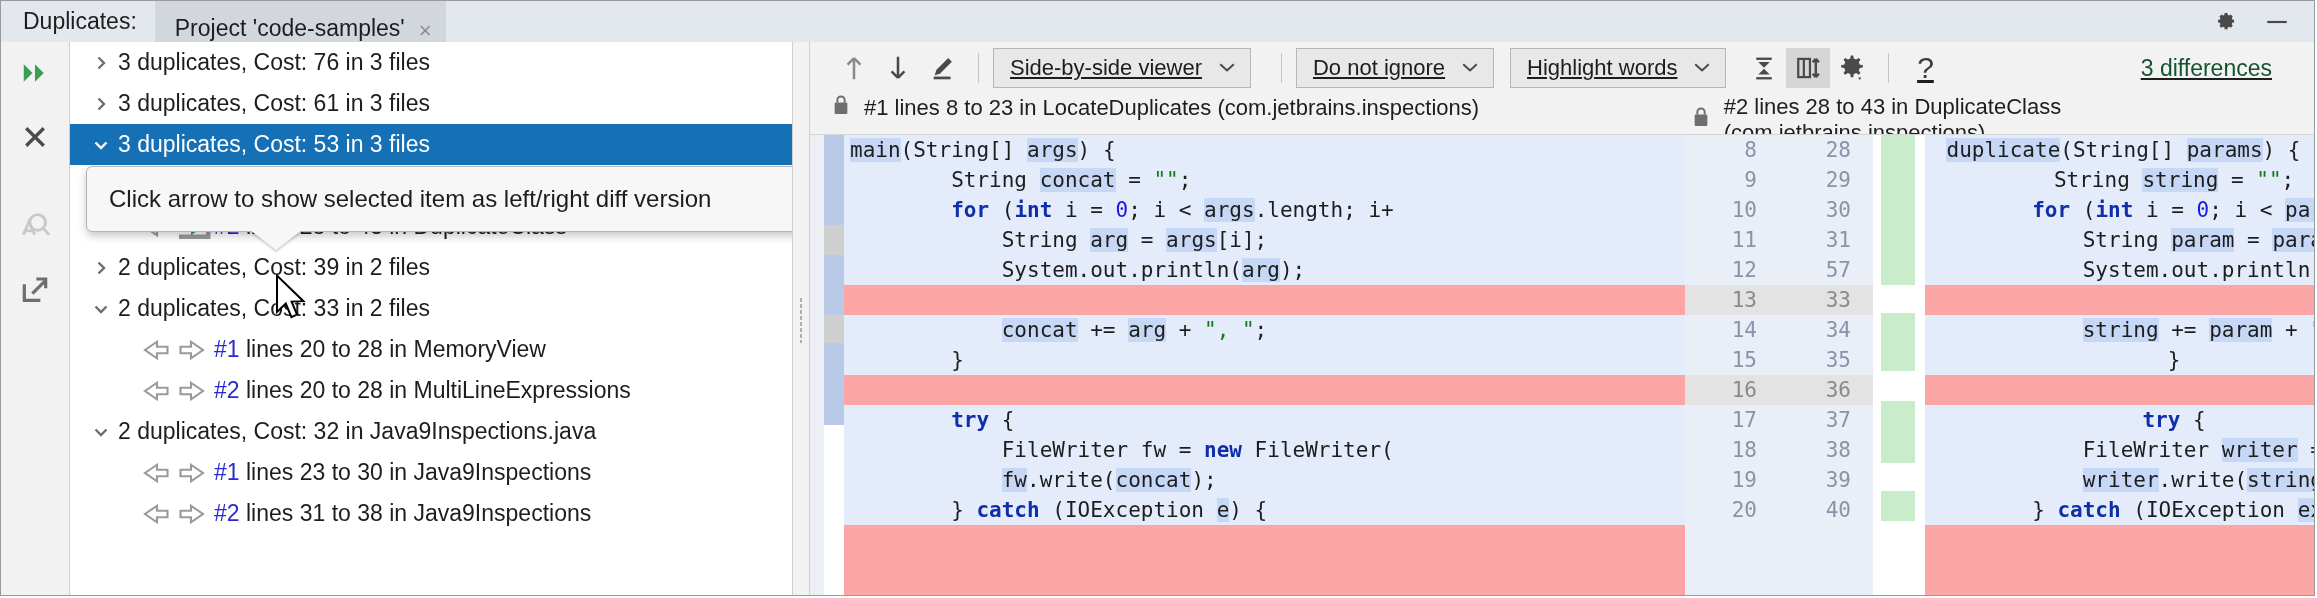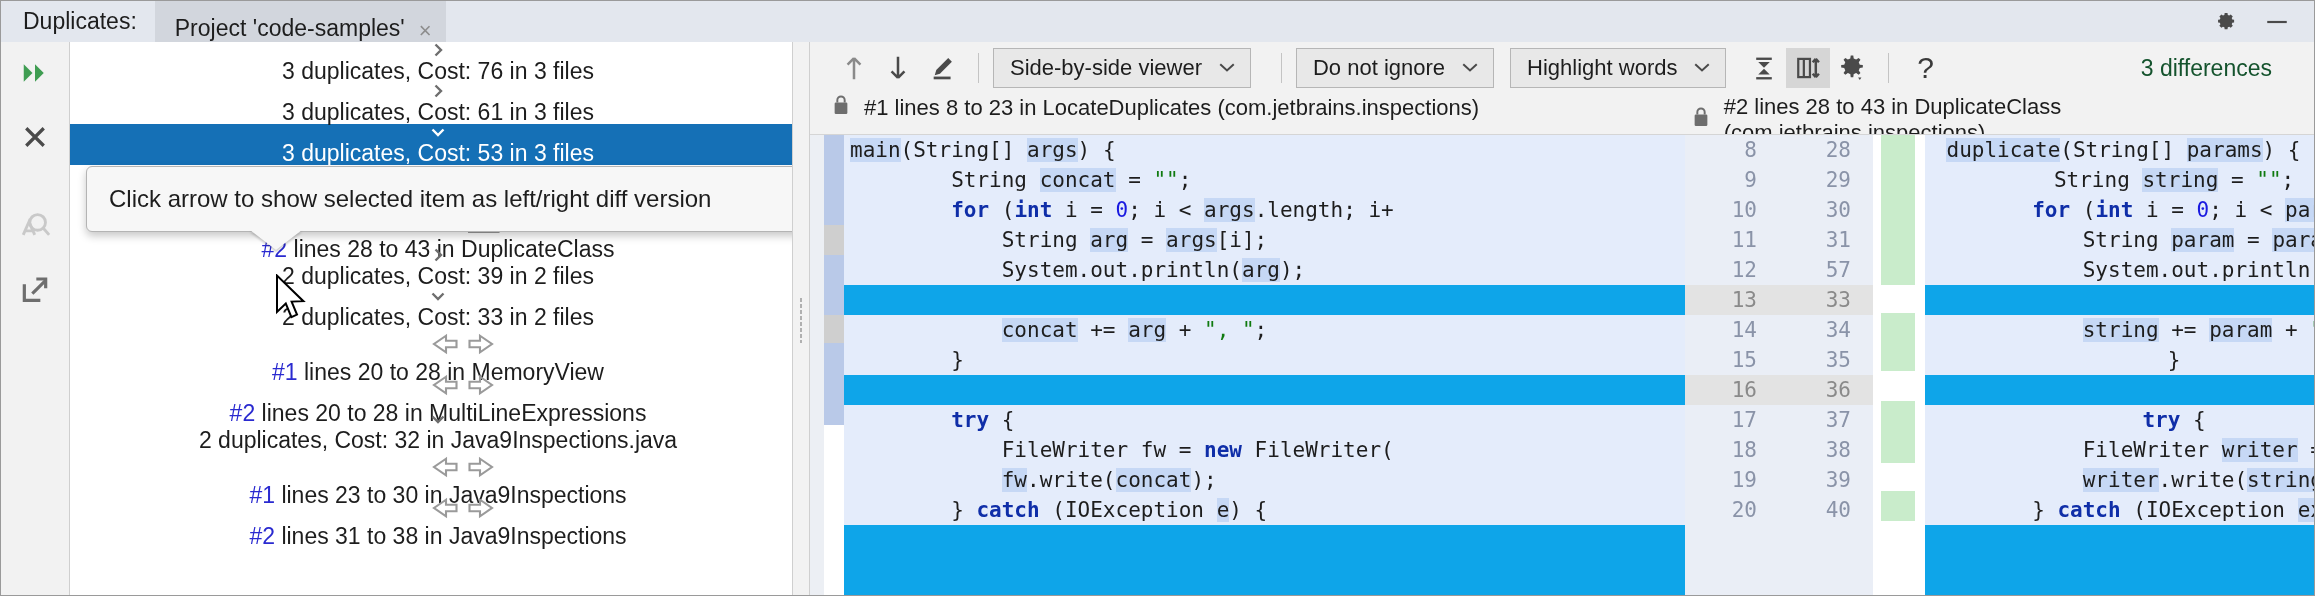--- a/index.html
+++ b/index.html
@@ -68,21 +68,20 @@
     width:722px;flex:0 0 722px;
     background:#ffffff;
     border-right:1px solid #cfcfcf;
     overflow:hidden;
   }
   .tree{position:absolute;left:0;top:0;right:0;top:0;}
   .trow{
     height:41px;display:flex;align-items:center;
     font-size:23px;color:#1d1d1d;white-space:nowrap;
     padding-left:14px;
-    flex-direction:column;
   }
   .trow.sel{background:#1570b6;color:#ffffff;}
   .chev{width:34px;display:flex;align-items:center;justify-content:center;color:#6e6e6e;font-size:19px;}
   .chev svg{display:block;}
   .leafarrows{
     width:78px;margin-left:52px;display:flex;align-items:center;gap:4px;
   }
   .leaf-text{color:#1d1d1d;}
   .hashnum{color:#2a2ad0;}
 
@@ -124,21 +123,21 @@
   }
 
   
   .diff{
     flex:1 1 auto;display:flex;flex-direction:column;
     background:#f2f2f2;min-width:0;
     border-left:1px solid #cfcfcf;
   }
   .difftoolbar{
     height:52px;display:flex;align-items:center;
-    padding-left:22px;gap:0px;background:#f2f2f2;
+    padding-left:22px;gap:0px;background:#f2f2f2;text-decoration:underline;
   }
   .tb-icon{width:44px;height:40px;display:flex;align-items:center;justify-content:center;color:#555;}
   .tb-sep{width:1px;height:30px;background:#c4c4c4;margin:0 14px;}
   .combo{
     height:38px;border:1px solid #b6b6b6;background:#e8e8e8;
     display:flex;align-items:center;gap:16px;
     padding:0 14px 0 16px;font-size:22px;color:#1d1d1d;margin-right:16px;
   }
   .combo .caret{color:#4a4a4a;font-size:16px;}
   .tb-toggle{
@@ -155,21 +154,21 @@
   }
   .dh{display:flex;align-items:center;gap:14px;}
   .dh-left{padding-left:22px;width:875px;box-sizing:border-box;}
   .dh-right{padding-left:24px;}
   .lock{display:block;}
 
   .diffbodies{
     flex:1 1 auto;display:flex;min-height:0;background:#ffffff;overflow:hidden;
     border-top:1px solid #d5d5d5;
   }
-  .pane{position:relative;overflow:hidden;background:#0ea5e9;}
+  .pane{position:relative;overflow:hidden;background:#fca5a5;}
   .pane-left{width:875px;flex:0 0 875px;}
   .gutterstrip{
     position:absolute;left:0;top:0;bottom:0;width:14px;background:#eceff4;
   }
   .markstrip{
     position:absolute;left:14px;top:0;bottom:0;width:20px;background:#ffffff;
   }
   .code{
     position:absolute;left:34px;top:0;right:0;bottom:0;
     font-family:"DejaVu Sans Mono", monospace;

